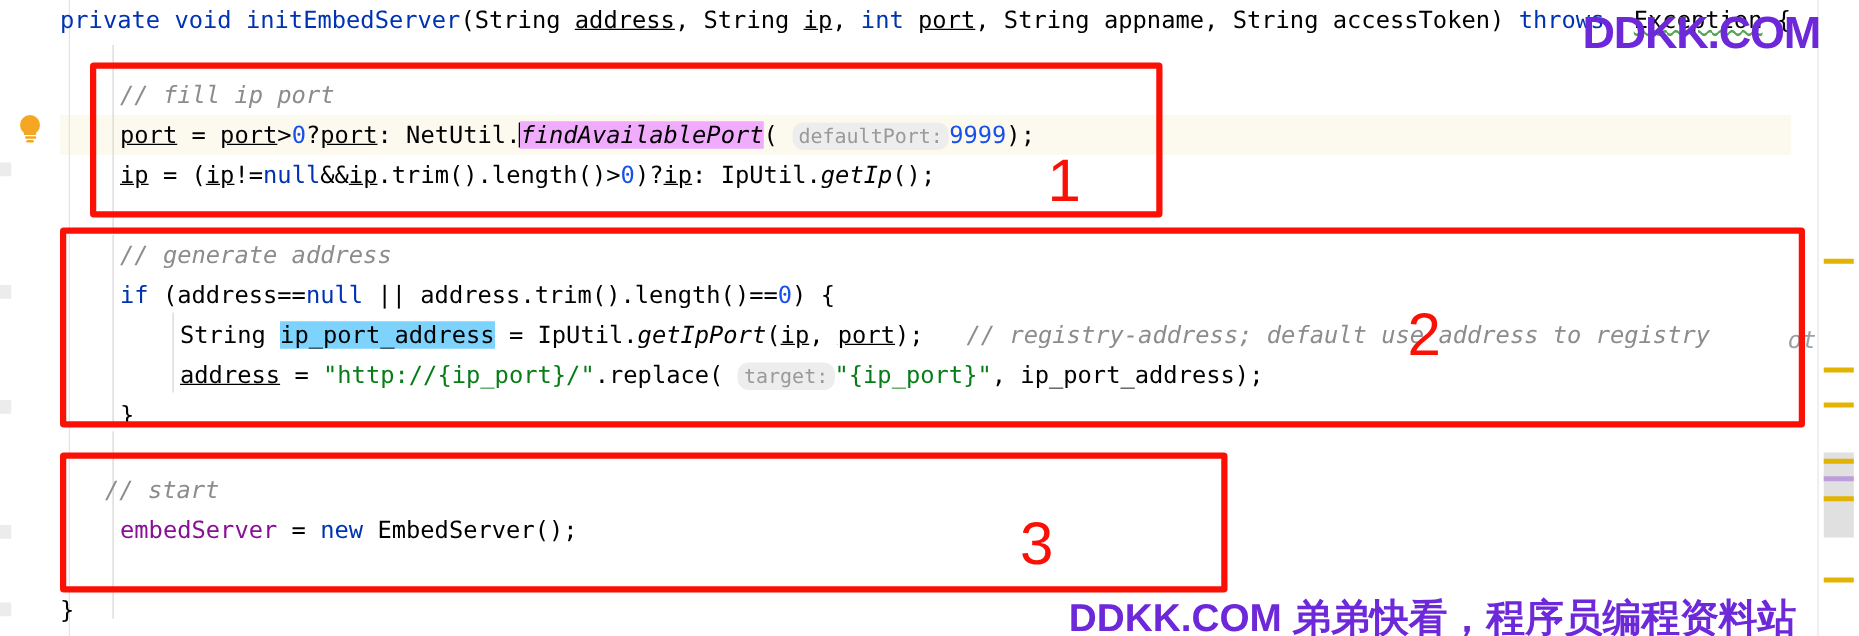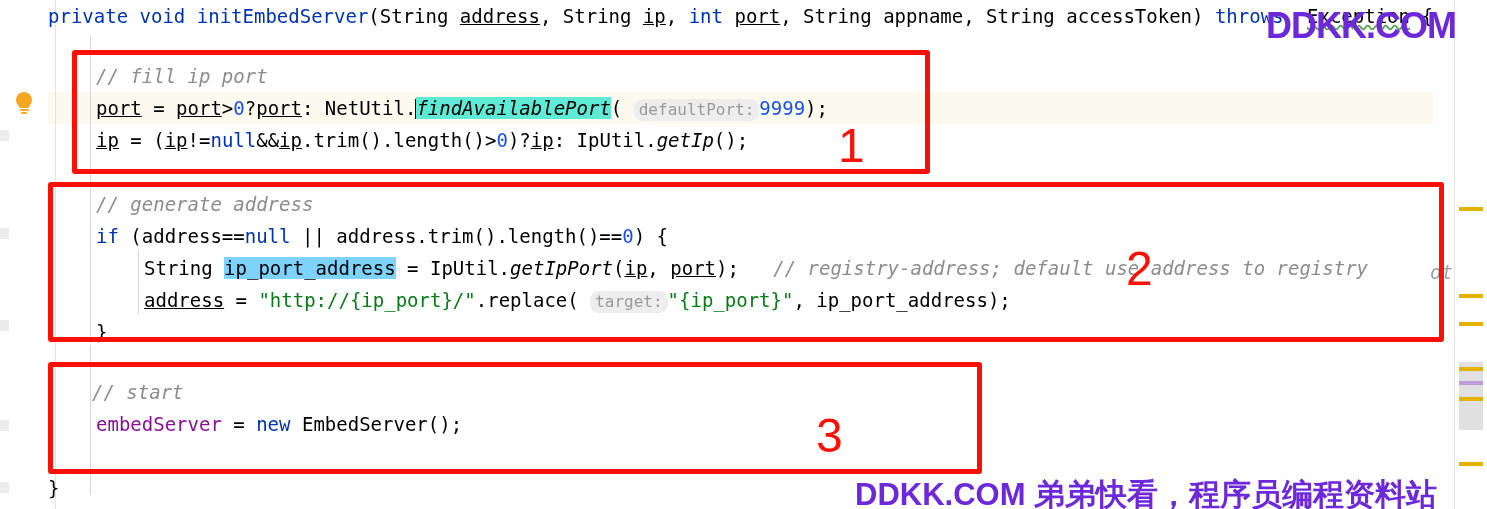--- a/index.html
+++ b/index.html
@@ -83,21 +83,21 @@
   .fld     { color: #871094; }
   .mth     { color: #000000; font-style: italic; }
   .und     { text-decoration: underline; text-decoration-color: #000000; }
   .sq      { text-decoration: underline; text-decoration-style: wavy;
              text-decoration-color: #55a555; margin-left: 12px; }
   .hint {
     color: #9a9a9a; font-size: 16px;
     background: #ededed; border-radius: 9px;
     padding: 1px 5px 2px 5px;
   }
-  .sel-ident { background: #5eead4; text-align: right; }
+  .sel-ident { background: #f0abfc; text-align: right; }
   .hl-ident  { background: #7dd3fc; }
 
   .caret {
     display: inline-block; width: 2px; height: 20px;
     background: #000000; vertical-align: -4px; margin: 0 -1px;
   }
 
   
   .anno-box {
     position: absolute;
@@ -190,21 +190,21 @@
     <div class="code-line cmt" style="left:96px; top:188px;">// generate address</div>
 
     <div class="code-line" style="left:96px; top:220px;"><span class="kw">if</span> (address==<span class="kw">null</span> || address.trim().length()==<span class="num">0</span>) {</div>
 
     <div class="code-line" style="left:144px; top:252px;">String <span class="hl-ident">ip_port_address</span> = IpUtil.<span class="mth">getIpPort</span>(<span class="und">ip</span>, <span class="und">port</span>);<span class="cmt">   // registry-address; default use address to registry</span></div>
 
     <div class="code-line" style="left:144px; top:284px;"><span class="und">address</span> = <span class="str">"http://{ip_port}/"</span>.replace(&nbsp;<span class="hint">target:</span><span class="str">"{ip_port}"</span>, ip_port_address);</div>
 
     <div class="code-line" style="left:96px; top:316px;">}</div>
 
-    <div class="code-line cmt" style="left:92px; top:376px;">// start</div>
+    <div class="code-line cmt" style="left:84px; top:376px;">// start</div>
 
     <div class="code-line" style="left:96px; top:408px;"><span class="fld">embedServer</span> = <span class="kw">new</span> EmbedServer();</div>
 
 
     <div class="code-line" style="left:48px; top:472px;">}</div>
 
     <div class="marker-sep"></div>
     <div class="marker-track">
       <div class="thumb" style="top:362px; height:68px;"></div>
       <div class="mark" style="top:207px; background:#e2b300;"></div>

